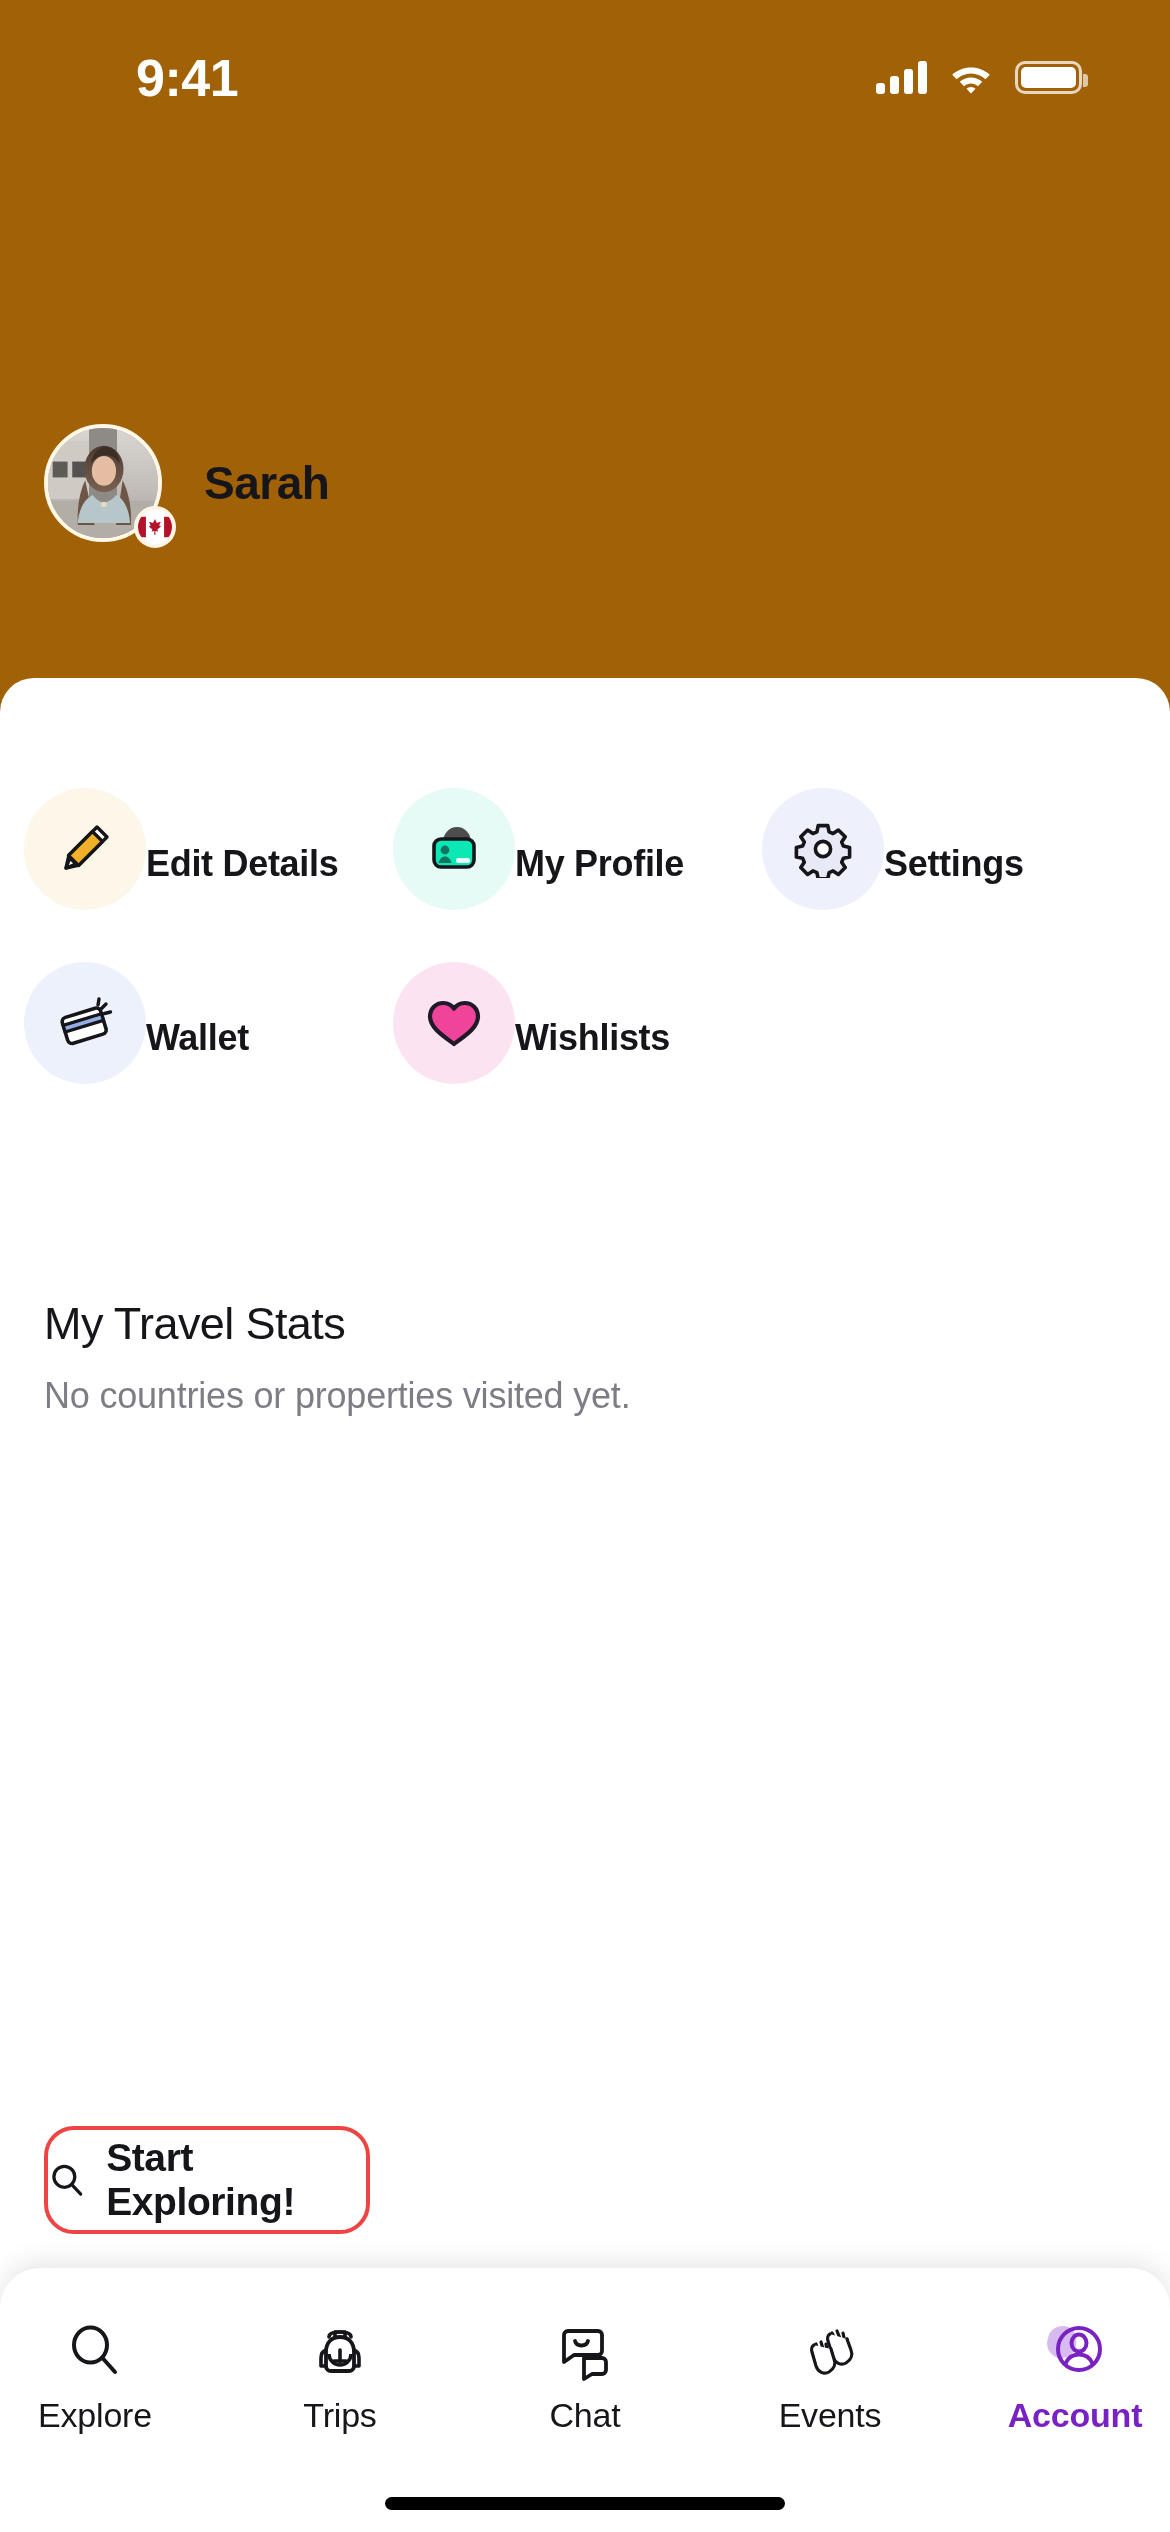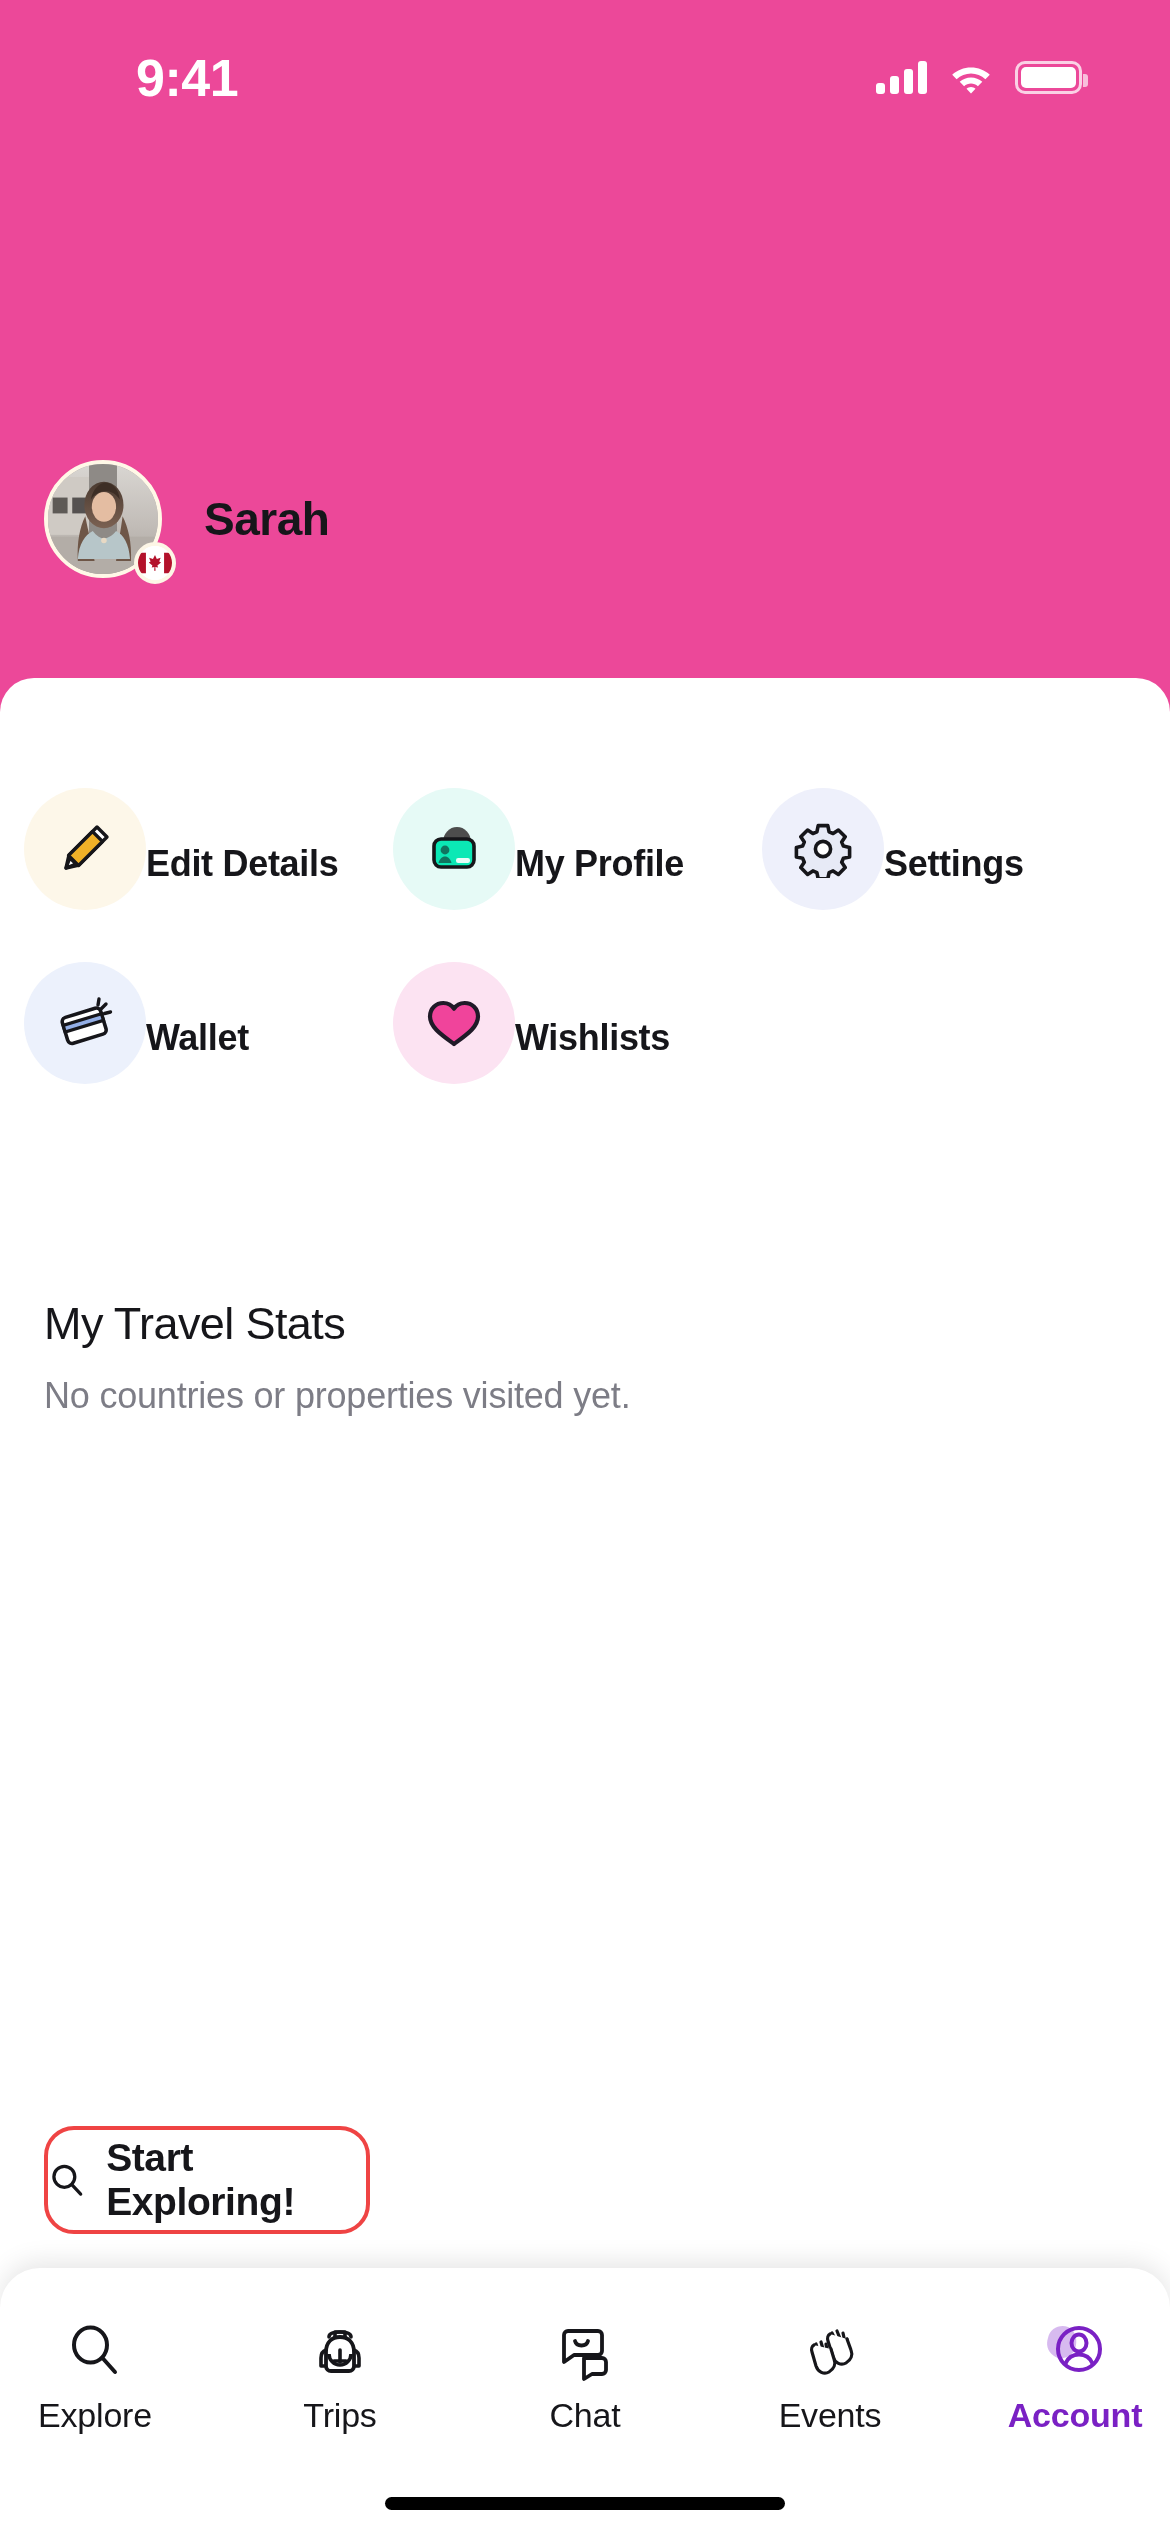--- a/index.html
+++ b/index.html
@@ -5,21 +5,21 @@
   * { margin:0; padding:0; box-sizing:border-box; }
   html, body {
     width:1170px; height:2532px;
     font-family:"Liberation Sans", sans-serif;
     background:#ffffff;
     overflow:hidden;
   }
   #phone {
     position:relative;
     width:1170px; height:2532px;
-    background:#ec4899;
+    background:#a16207;
     overflow:hidden;
   }
 
   
   #statusbar {
     position:absolute; top:0; left:0; width:1170px; height:145px;
     display:flex; align-items:center; justify-content:space-between;
     padding:0 85px 0 0;
   }
   #status-time {
@@ -49,21 +49,21 @@
   }
   .battery span { display:block; height:100%; width:100%; background:#fff; border-radius:5px; }
 
   
   #page-title {
     position:absolute; left:44px; top:310px;
     font-size:66px; font-weight:700; color:#16161a;
     letter-spacing:-1.2px;
   }
   #profile-row {
-    position:absolute; left:44px; top:460px;
+    position:absolute; left:44px; top:424px;
     display:flex; align-items:center; gap:42px;
   }
   #avatar-wrap { position:relative; width:118px; height:118px; }
   #avatar {
     width:118px; height:118px; border-radius:50%;
     border:4px solid #FFF8E7; overflow:hidden;
     background:#b9b2ad; position:relative;
   }
   #avatar svg { display:block; width:100%; height:100%; }
   #flag-badge {

